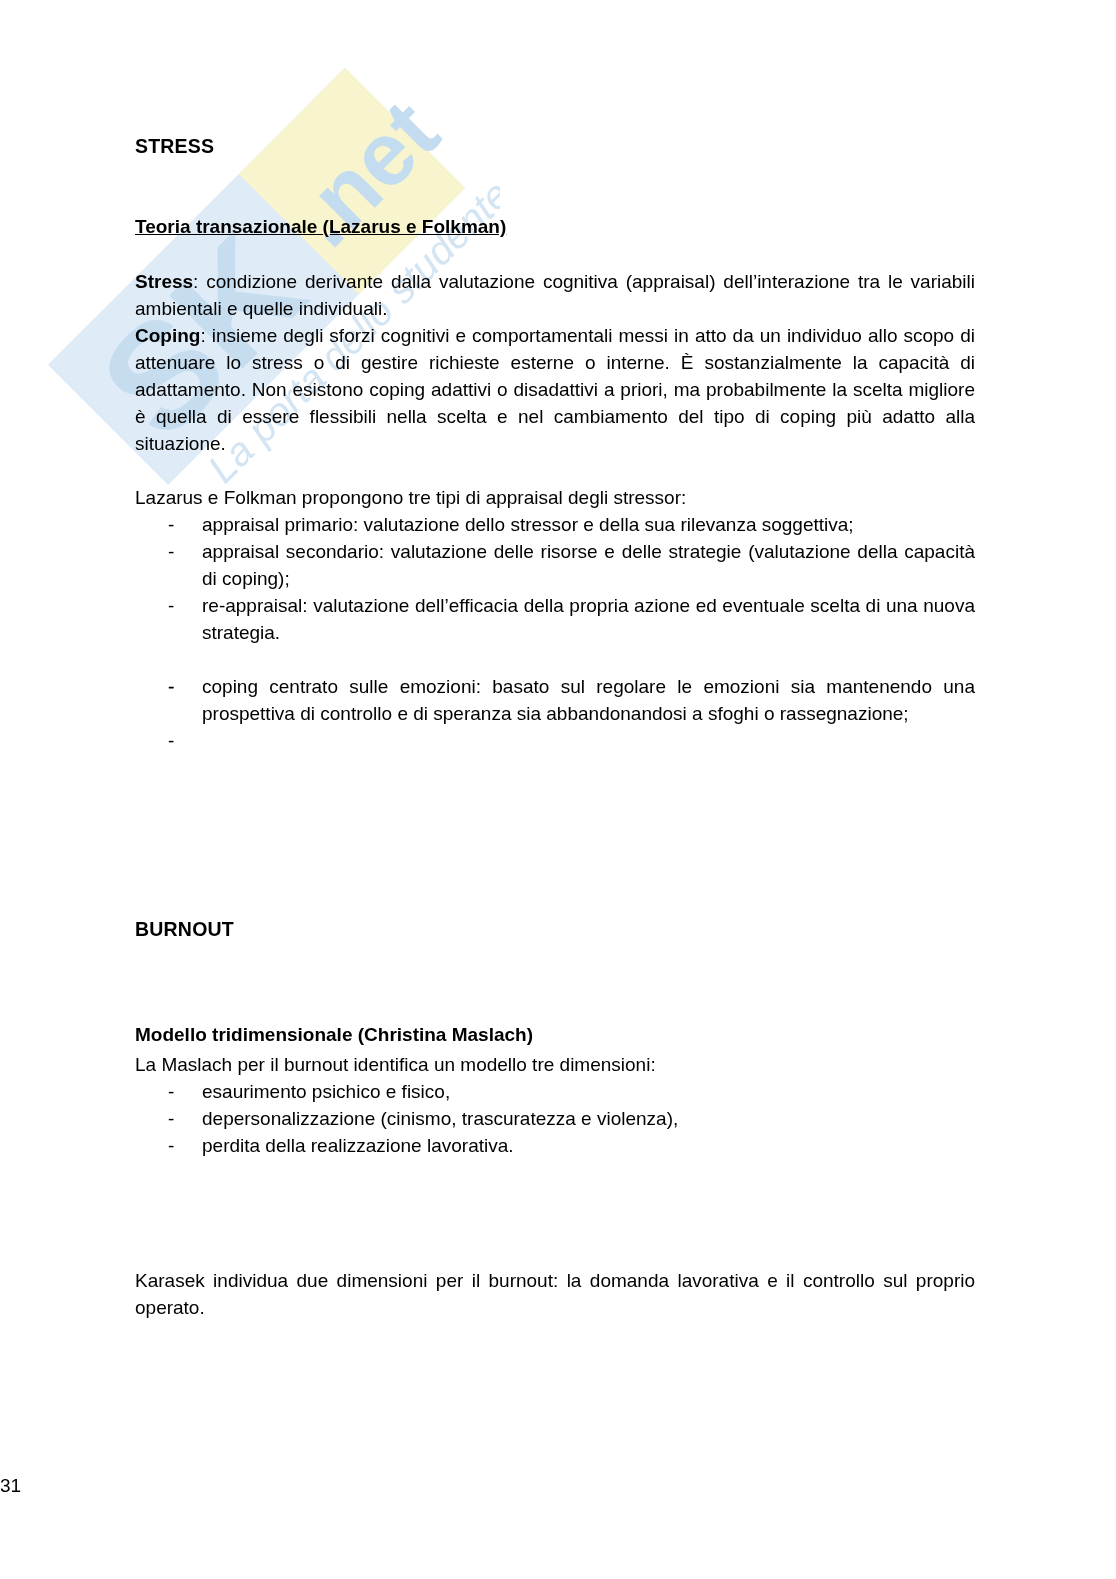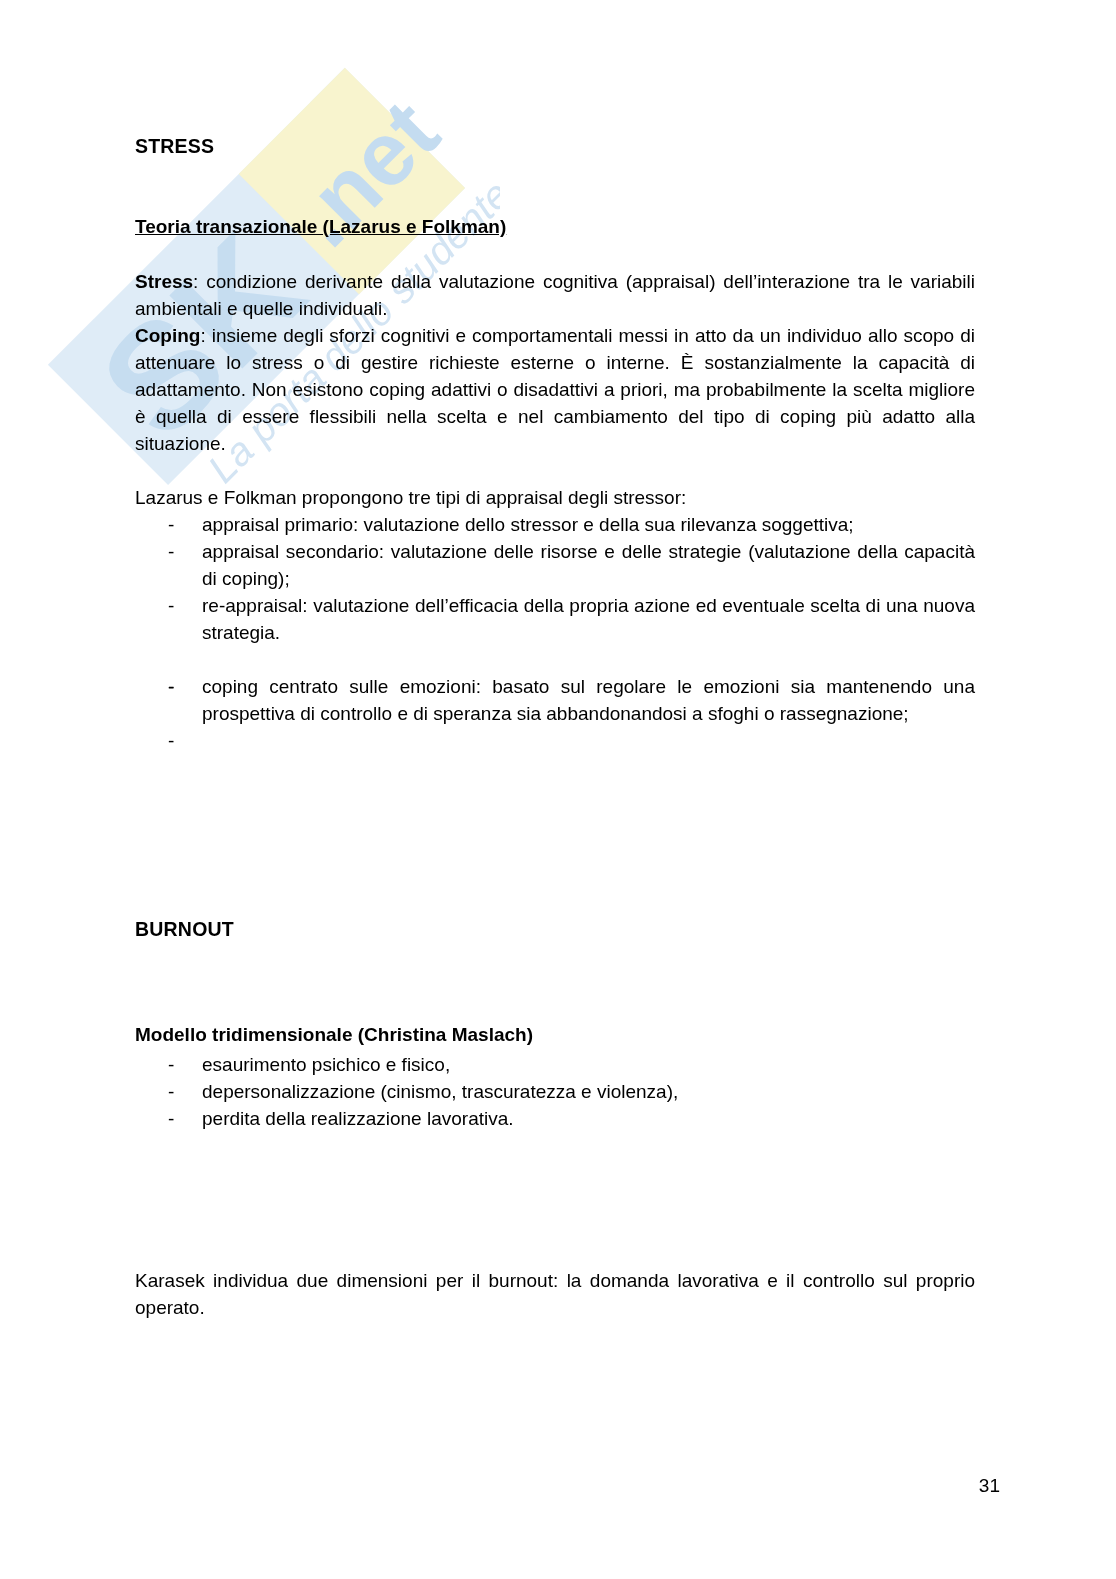--- a/index.html
+++ b/index.html
@@ -7,21 +7,21 @@
     .page { position: absolute; left: 0; top: 0; width: 1116px; height: 1579px; }
     .watermark { position: absolute; left: 20px; top: 40px; width: 480px; height: 460px; pointer-events: none; z-index: 0; }
     .content { position: absolute; left: 135px; width: 840px; z-index: 1; }
     .h1 { position: absolute; left: 135px; font-size: 19.5px; font-weight: bold; letter-spacing: 0.2px; z-index: 1; }
     .h2 { position: absolute; left: 135px; font-size: 19px; font-weight: bold; z-index: 1; }
     .para { font-size: 19px; line-height: 27px; text-align: justify; margin: 0; }
     .para b { font-weight: bold; }
     .list { list-style: none; margin: 0; padding: 0; }
     .list li { position: relative; padding-left: 67px; font-size: 19px; line-height: 27px; text-align: justify; }
     .list li .dash { position: absolute; left: 33px; top: 0; }
-    .pagenum { position: absolute; left: 0; width: 1000px; text-align: right; top: 1475px; font-size: 19px; z-index: 1; }
+    .pagenum { position: absolute; left: 0; width: 1000px; text-align: left; top: 1475px; font-size: 19px; z-index: 1; }
   </style>
 </head>
 <body>
 
 <div class="page">
 
   <svg class="watermark" viewBox="0 0 480 460" xmlns="http://www.w3.org/2000/svg">
     <g transform="rotate(-45 240 240)">
       <rect x="30" y="150" width="420" height="170" fill="#d9e9f6" opacity="0.85"></rect>
       <rect x="300" y="150" width="150" height="170" fill="#fbf5c9" opacity="0.9"></rect>
@@ -55,20 +55,21 @@
       <li><span class="dash">-</span><span>coping centrato sulle emozioni: basato sul regolare le emozioni sia mantenendo una prospettiva di controllo e di speranza sia abbandonandosi a sfoghi o rassegnazione;</span></li>
       <li><span class="dash">-</span></li>
     </ul>
   </div>
 
   <div class="h1" style="top:918px;">BURNOUT</div>
 
   <div class="h2" style="top:1000px;margin-top:24px;">Modello tridimensionale (Christina Maslach)</div>
 
   <div class="content" style="top:1051px;">
+    <p class="para">La Maslach per il burnout identifica un modello tre dimensioni:</p>
     <ul class="list">
       <li><span class="dash">-</span><span>esaurimento psichico e fisico,</span></li>
       <li><span class="dash">-</span><span>depersonalizzazione (cinismo, trascuratezza e violenza),</span></li>
       <li><span class="dash">-</span><span>perdita della realizzazione lavorativa.</span></li>
     </ul>
   </div>
 
 
   <div class="content" style="top:1267px;">
     <p class="para">Karasek individua due dimensioni per il burnout: la domanda lavorativa e il controllo sul proprio operato.</p>

